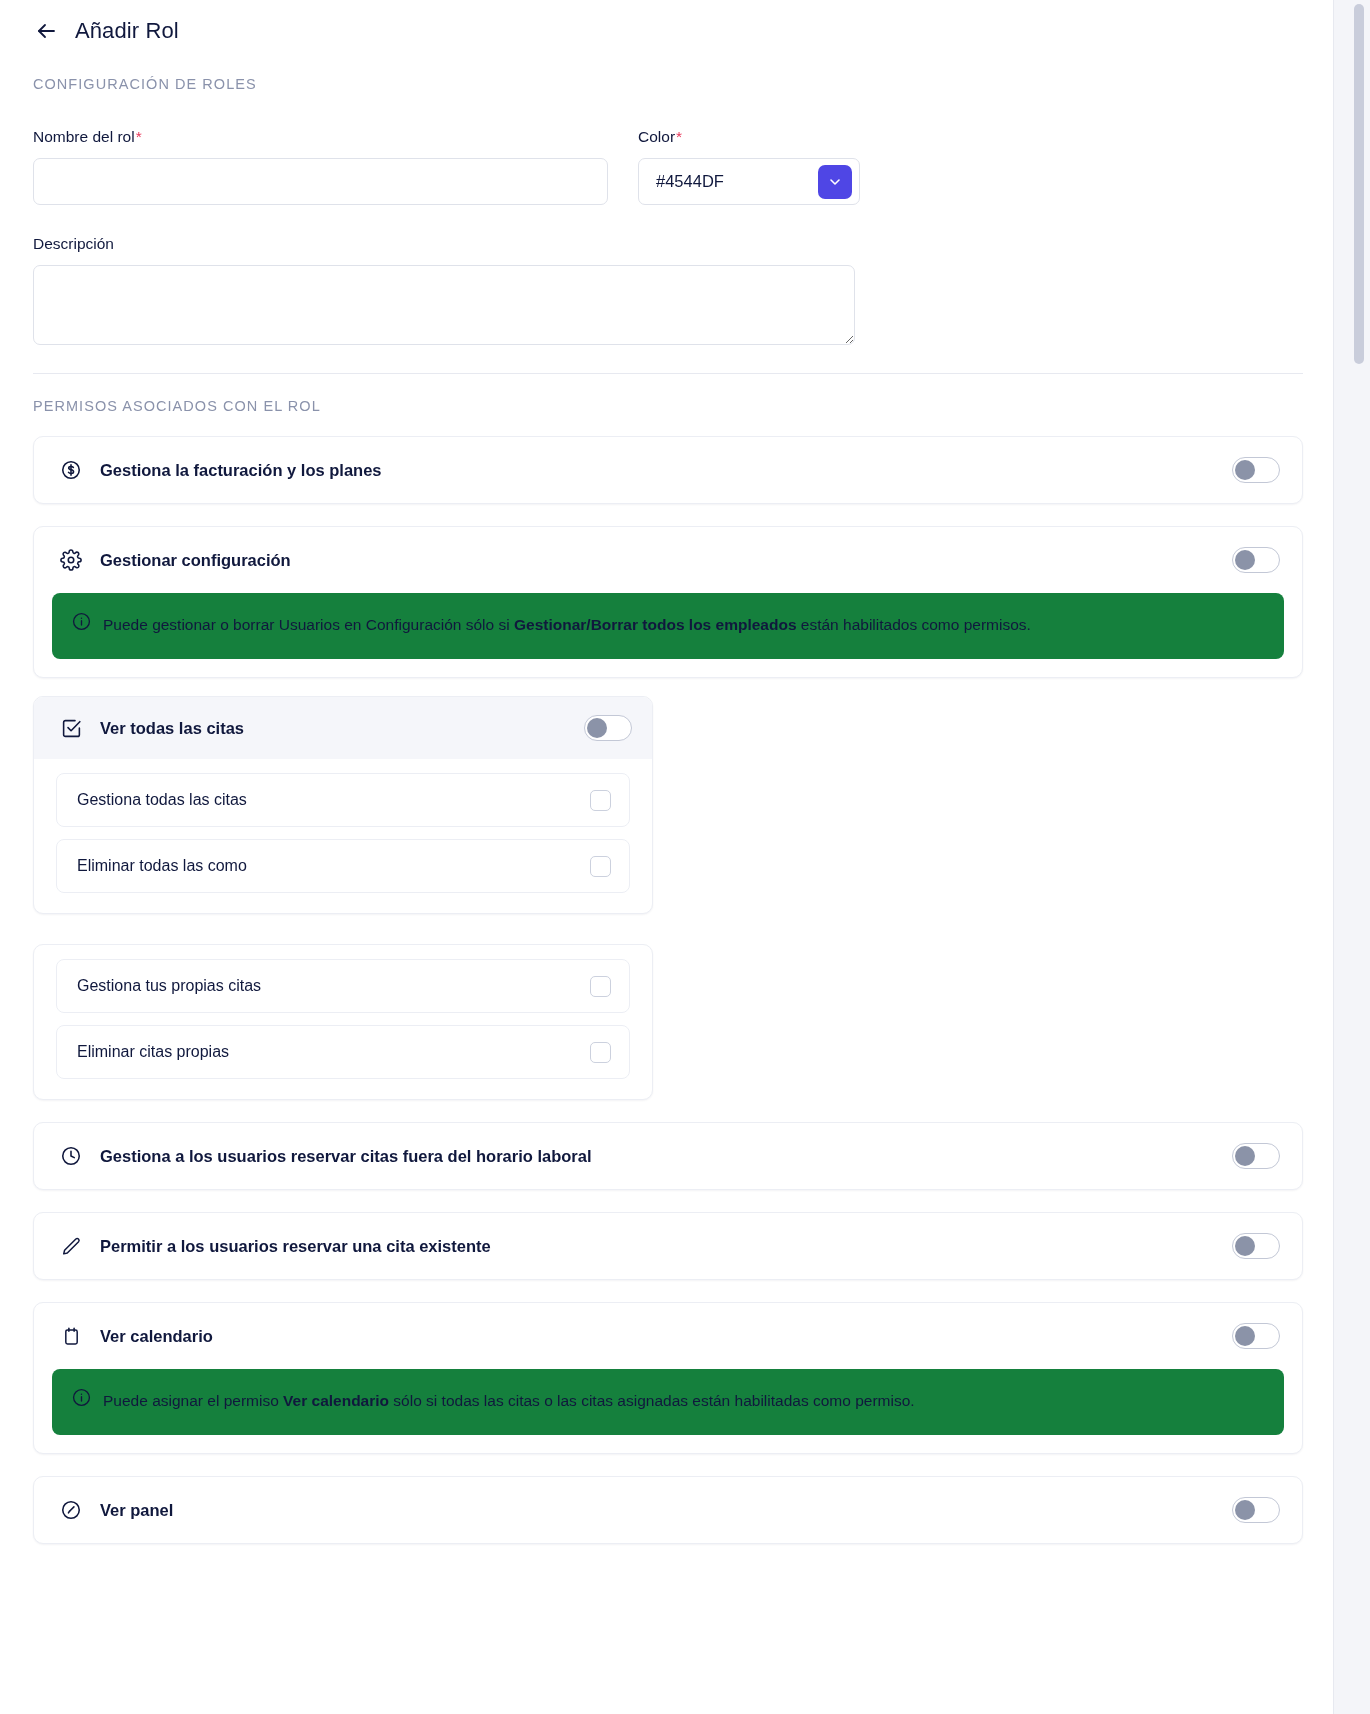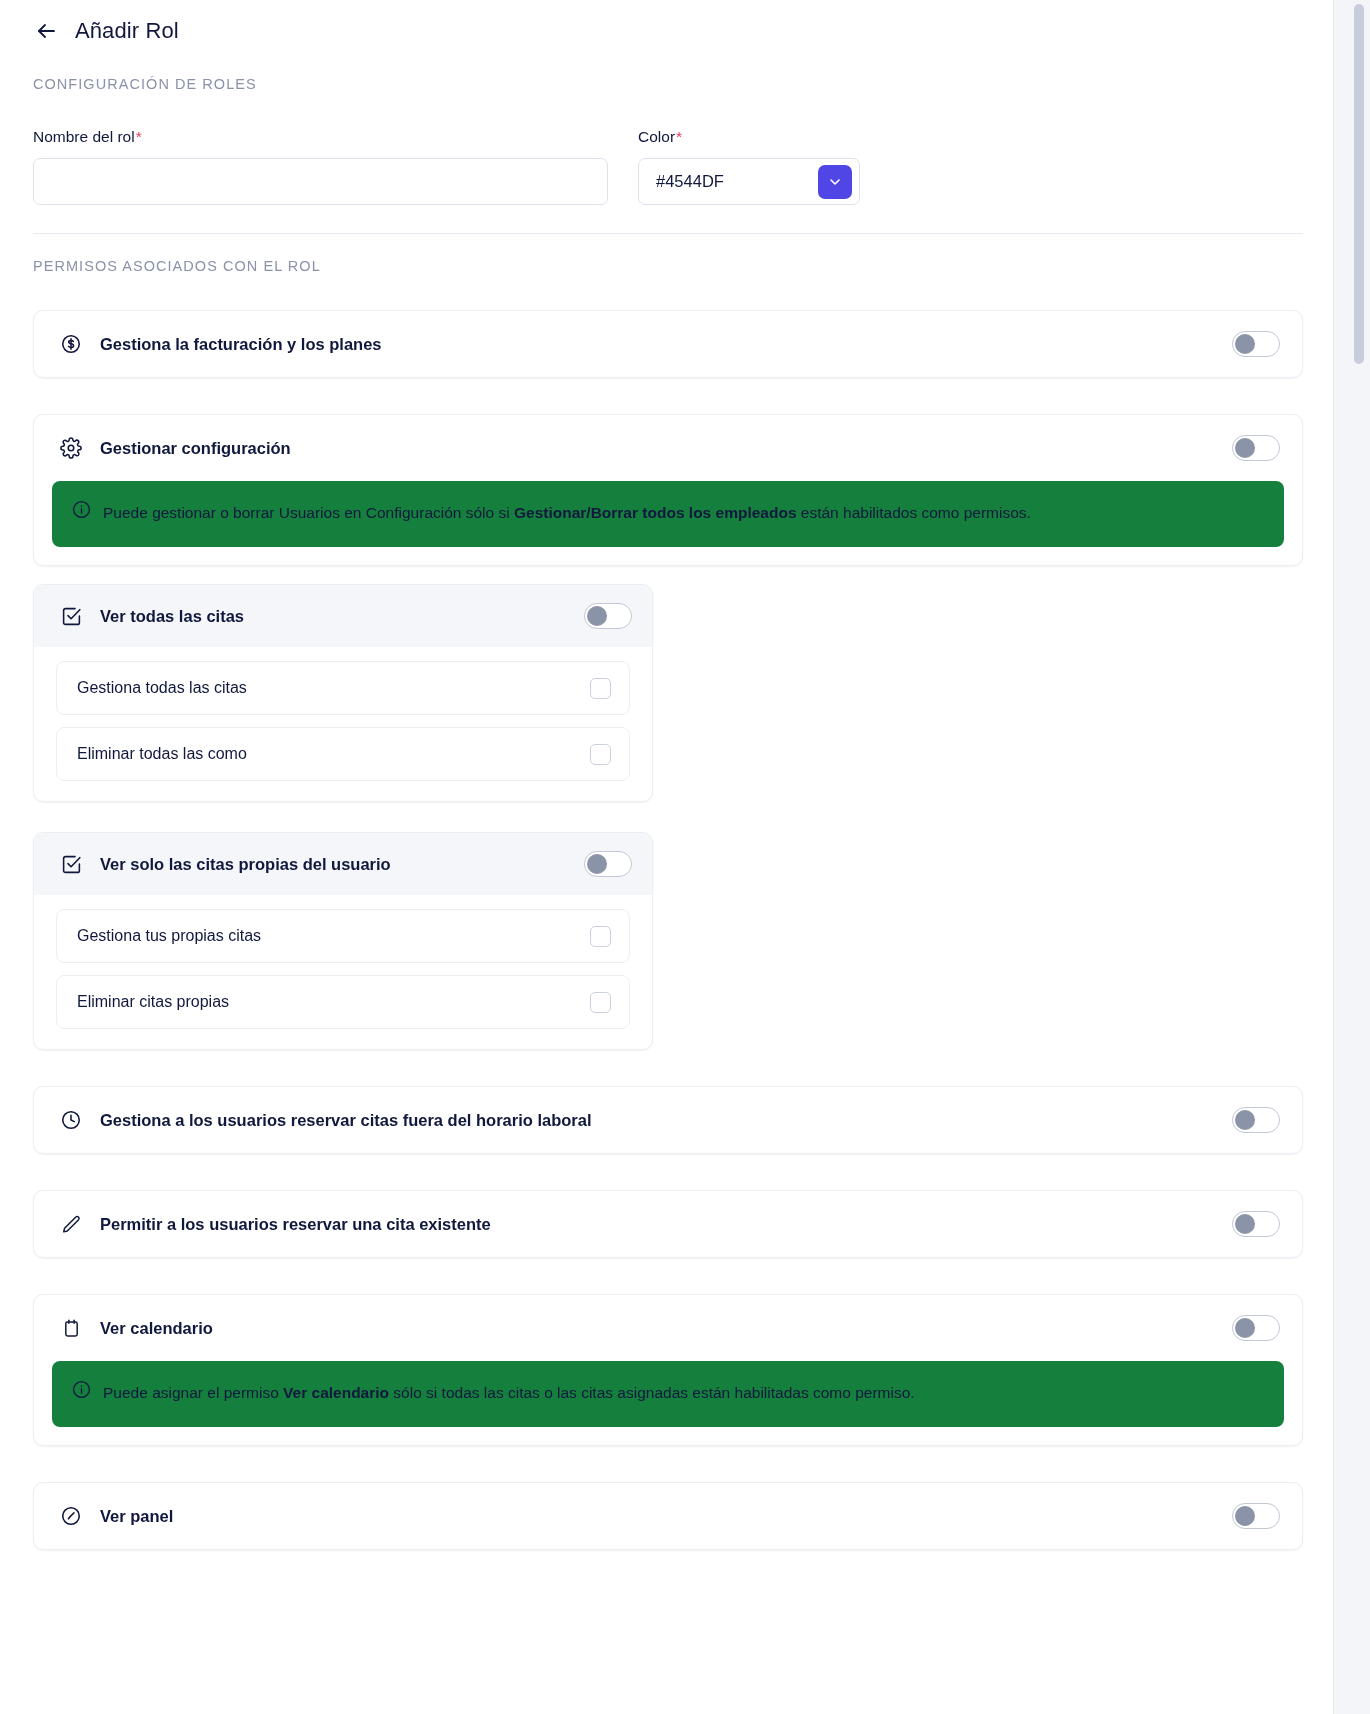--- a/index.html
+++ b/index.html
@@ -140,21 +140,21 @@
     width: 1270px;
   }
 
   
   .perm-list { margin-top: 10px; }
   .card {
     background: #fff;
     border: 1px solid #eceef4;
     border-radius: 10px;
     box-shadow: 0 1px 2px rgba(16,24,61,.05);
-    margin-top: 36px;
+    margin-top: 22px;
     width: 1270px;
   }
   .card-row {
     display: flex;
     align-items: center;
     justify-content: space-between;
     height: 66px;
     padding: 0 22px 0 26px;
   }
   .row-left {
@@ -292,20 +292,24 @@
           <span class="color-value">#4544DF</span>
           <span class="color-swatch" id="color-swatch" style="background: rgb(79, 70, 229);">
             <svg width="16" height="16" viewBox="0 0 24 24" fill="none" stroke="#ffffff" stroke-width="2.4" stroke-linecap="round" stroke-linejoin="round">
               <polyline points="6 9 12 15 18 9"></polyline>
             </svg>
           </span>
         </div>
       </div>
     </div>
 
+    <div class="desc-wrap">
+      <label class="field-label">Descripción</label>
+      <textarea class="textarea" style=""></textarea>
+    </div>
 
     <div class="divider"></div>
 
     <div class="section-label">PERMISOS ASOCIADOS CON EL ROL</div>
 
     <div class="perm-list">
 
       <div class="card">
         <div class="card-row">
           <div class="row-left">
@@ -374,34 +378,20 @@
               <span class="checkbox"></span>
             </div>
             <div class="sub-row">
               <span class="sub-label">Eliminar todas las como</span>
               <span class="checkbox"></span>
             </div>
           </div>
         </div>
 
         <div class="group-card">
-          <div class="group-head">
-            <div class="row-left">
-              <span class="perm-icon">
-                <svg width="21" height="21" viewBox="0 0 24 24" fill="none" stroke="currentColor" stroke-width="1.8" stroke-linecap="round" stroke-linejoin="round">
-                  <path d="M21 11.5V19a2 2 0 0 1-2 2H5a2 2 0 0 1-2-2V5a2 2 0 0 1 2-2h11"></path>
-                  <polyline points="8 11 11.5 14.5 21.5 4.2"></polyline>
-                </svg>
-              </span>
-              <span class="perm-title">Ver solo las citas propias del usuario</span>
-            </div>
-            <span class="toggle">
-                <span class="knob"></span>
-              </span>
-          </div>
           <div class="group-body">
             <div class="sub-row">
               <span class="sub-label">Gestiona tus propias citas</span>
               <span class="checkbox"></span>
             </div>
             <div class="sub-row">
               <span class="sub-label">Eliminar citas propias</span>
               <span class="checkbox"></span>
             </div>
           </div>

